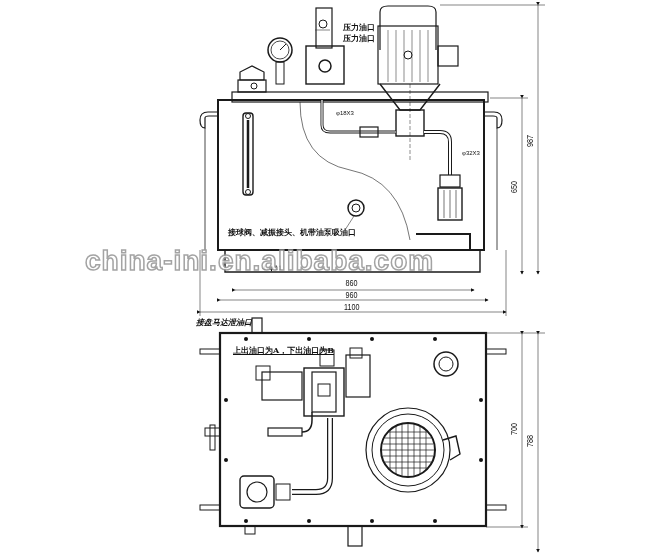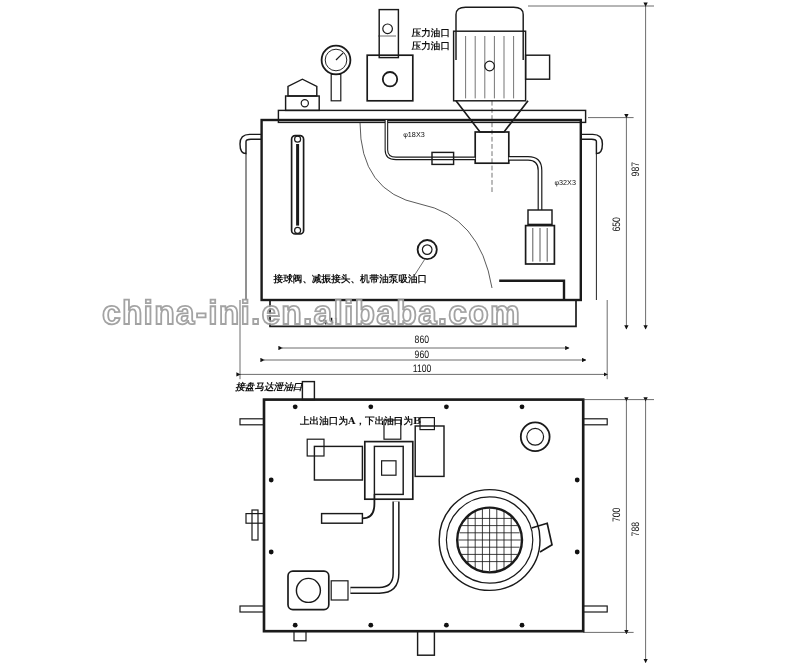--- a/index.html
+++ b/index.html
@@ -187,21 +187,21 @@
 </svg>
 </div>
 
 <div class="lbl" style="left:343px;top:22px;">
   <div>压力油口</div>
   <div>压力油口</div>
 </div>
 <div class="lbl" style="left:228px;top:227px;">接球阀、减振接头、机带油泵吸油口</div>
 <div class="lbl" style="left:262px;top:264px;font-size:6px;">4-φ11</div>
 <div class="lbl" style="left:196px;top:317px;font-style:italic;">接盘马达泄油口</div>
-<div class="lbl" style="left:250px;top:345px;">上出油口为A，下出油口为B</div>
+<div class="lbl" style="left:233px;top:345px;text-decoration:underline;">上出油口为A，下出油口为B</div>
 <div class="pipe-lbl" style="left:336px;top:110px;">φ18X3</div>
 <div class="pipe-lbl" style="left:462px;top:150px;">φ32X3</div>
 
 <div class="dim" style="left:344px;top:278px;">860</div>
 <div class="dim" style="left:344px;top:290px;">960</div>
 <div class="dim" style="left:342px;top:302px;">1100</div>
 <div class="vdim" style="left:506px;top:182px;">650</div>
 <div class="vdim" style="left:522px;top:136px;">987</div>
 <div class="vdim" style="left:506px;top:424px;">700</div>
 <div class="vdim" style="left:522px;top:436px;">788</div>

